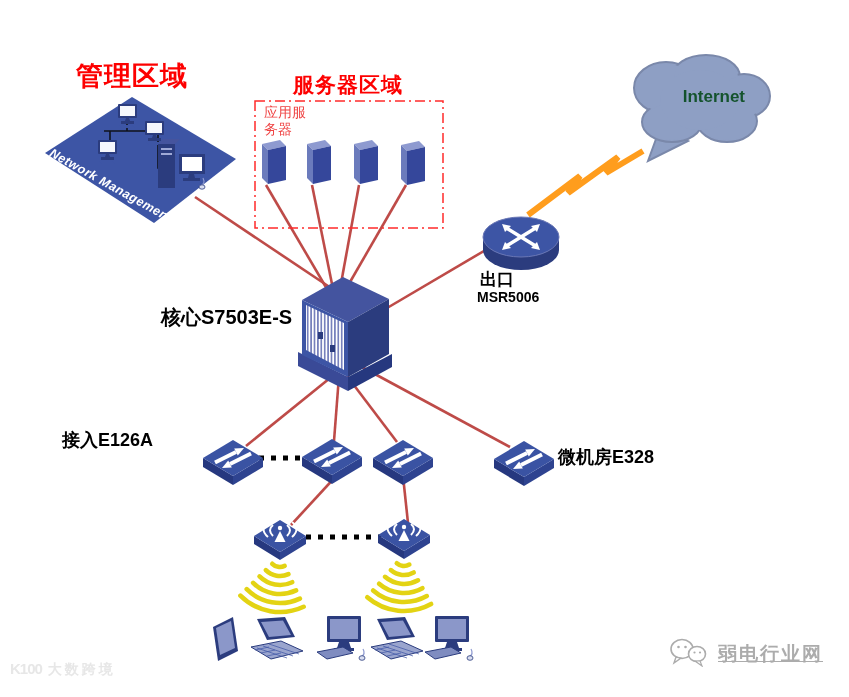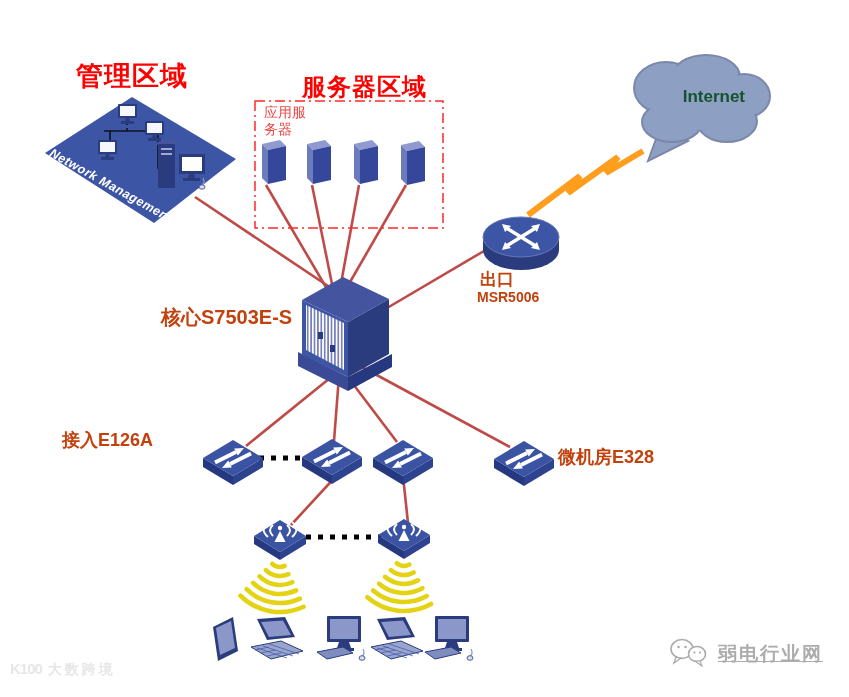--- a/index.html
+++ b/index.html
@@ -1,23 +1,23 @@
 <!DOCTYPE html>
 <html><head>
 <meta charset="utf-8">
 <style>
   html,body{margin:0;padding:0;background:#fff;}
   #canvas{position:relative;width:849px;height:697px;background:#ffffff;overflow:hidden;
           font-family:"Liberation Sans",sans-serif;}
   #scene{position:absolute;left:0;top:0;z-index:1;}
   .lbl{position:absolute;font-weight:bold;white-space:nowrap;z-index:3;}
   .red-lbl{color:#FD0000;}
-  .blue-lbl{color:#c2410c;}
+  .blue-lbl{color:#000000;}
   .lbl-mgmt{left:76px;top:58px;font-size:27px;letter-spacing:1px;}
-  .lbl-server{left:302px;top:71px;font-size:24px;letter-spacing:1px;}
+  .lbl-server{left:293px;top:71px;font-size:21px;letter-spacing:1px;}
   .lbl-appserver{left:264px;top:104px;font-size:14px;font-weight:normal;color:#ef4444;
                  width:50px;white-space:normal;line-height:1.2;z-index:3;position:absolute;}
   .lbl-internet{left:645px;top:87px;width:100px;text-align:right;font-size:17px;color:#14532d;}
   .lbl-exit1{left:480px;top:268px;font-size:17px;}
   .lbl-exit2{left:477px;top:289px;font-size:14px;}
   .lbl-core{left:161px;top:304px;font-size:20px;}
   .lbl-access{left:62px;top:428px;font-size:18px;}
   .lbl-room{left:558px;top:445px;font-size:18px;}
   .lbl-netmgmt{left:54px;top:146px;font-size:12.5px;font-style:italic;color:#ffffff;
                transform:rotate(29deg);transform-origin:left top;letter-spacing:0.5px;}

